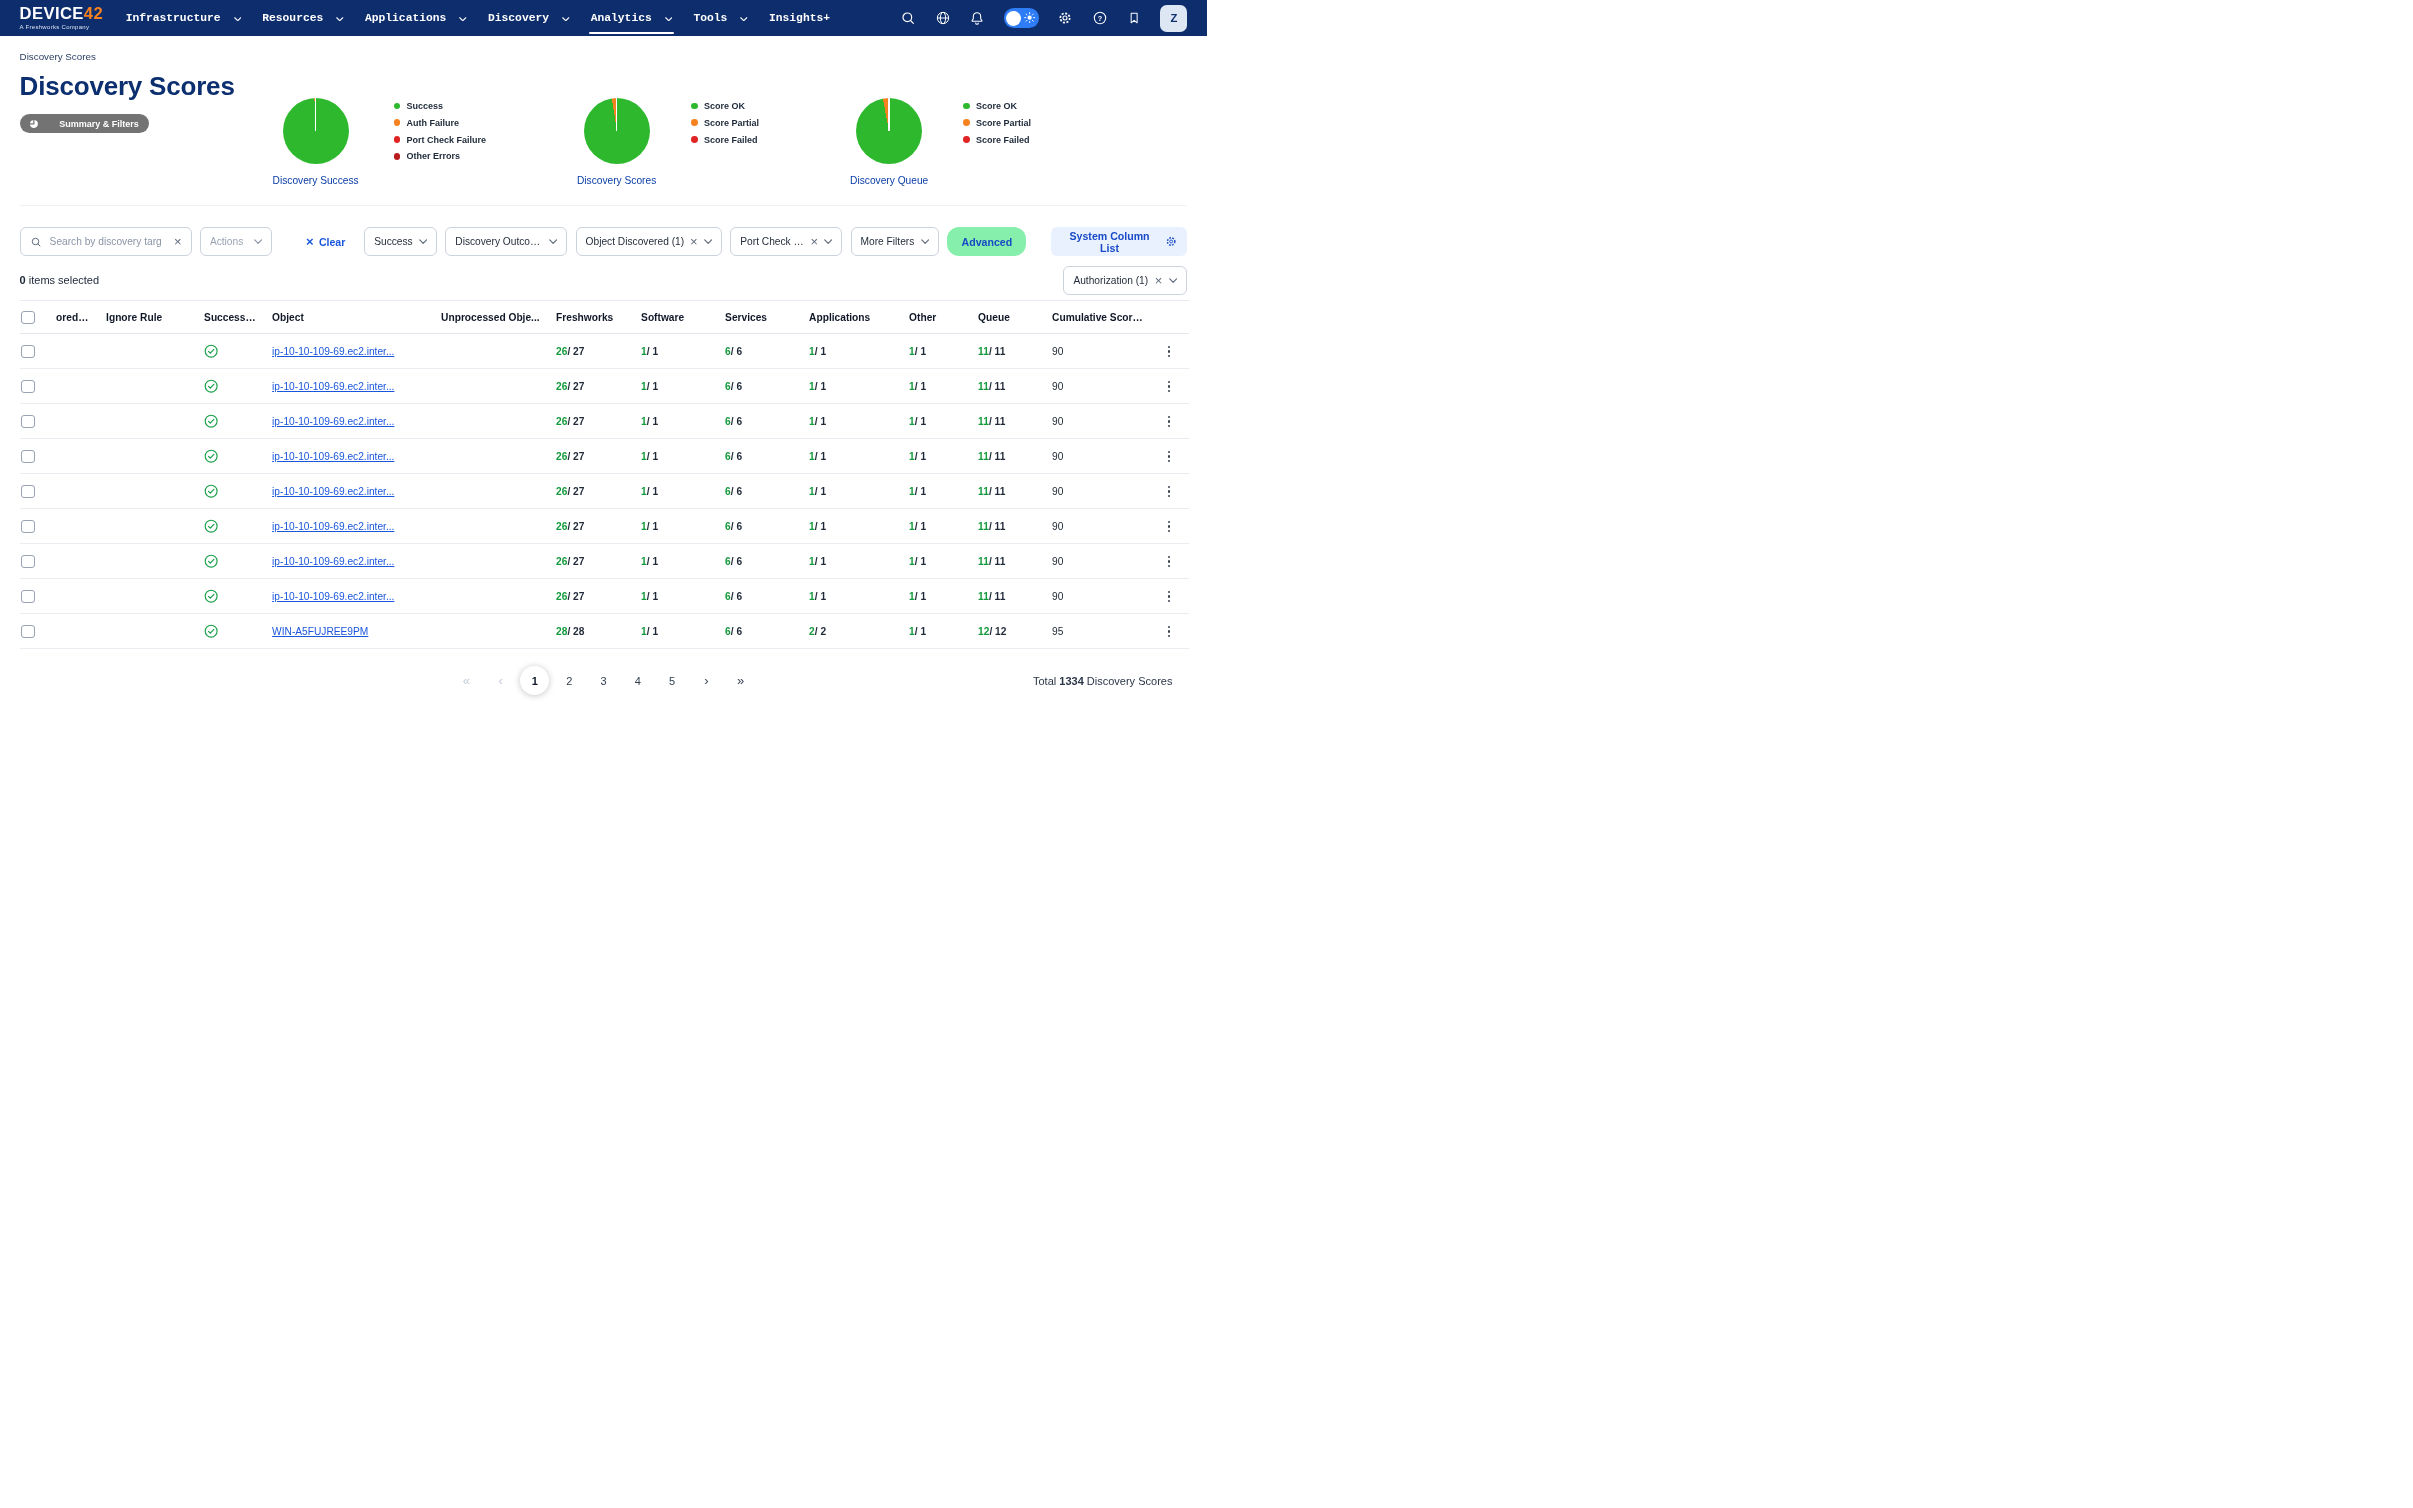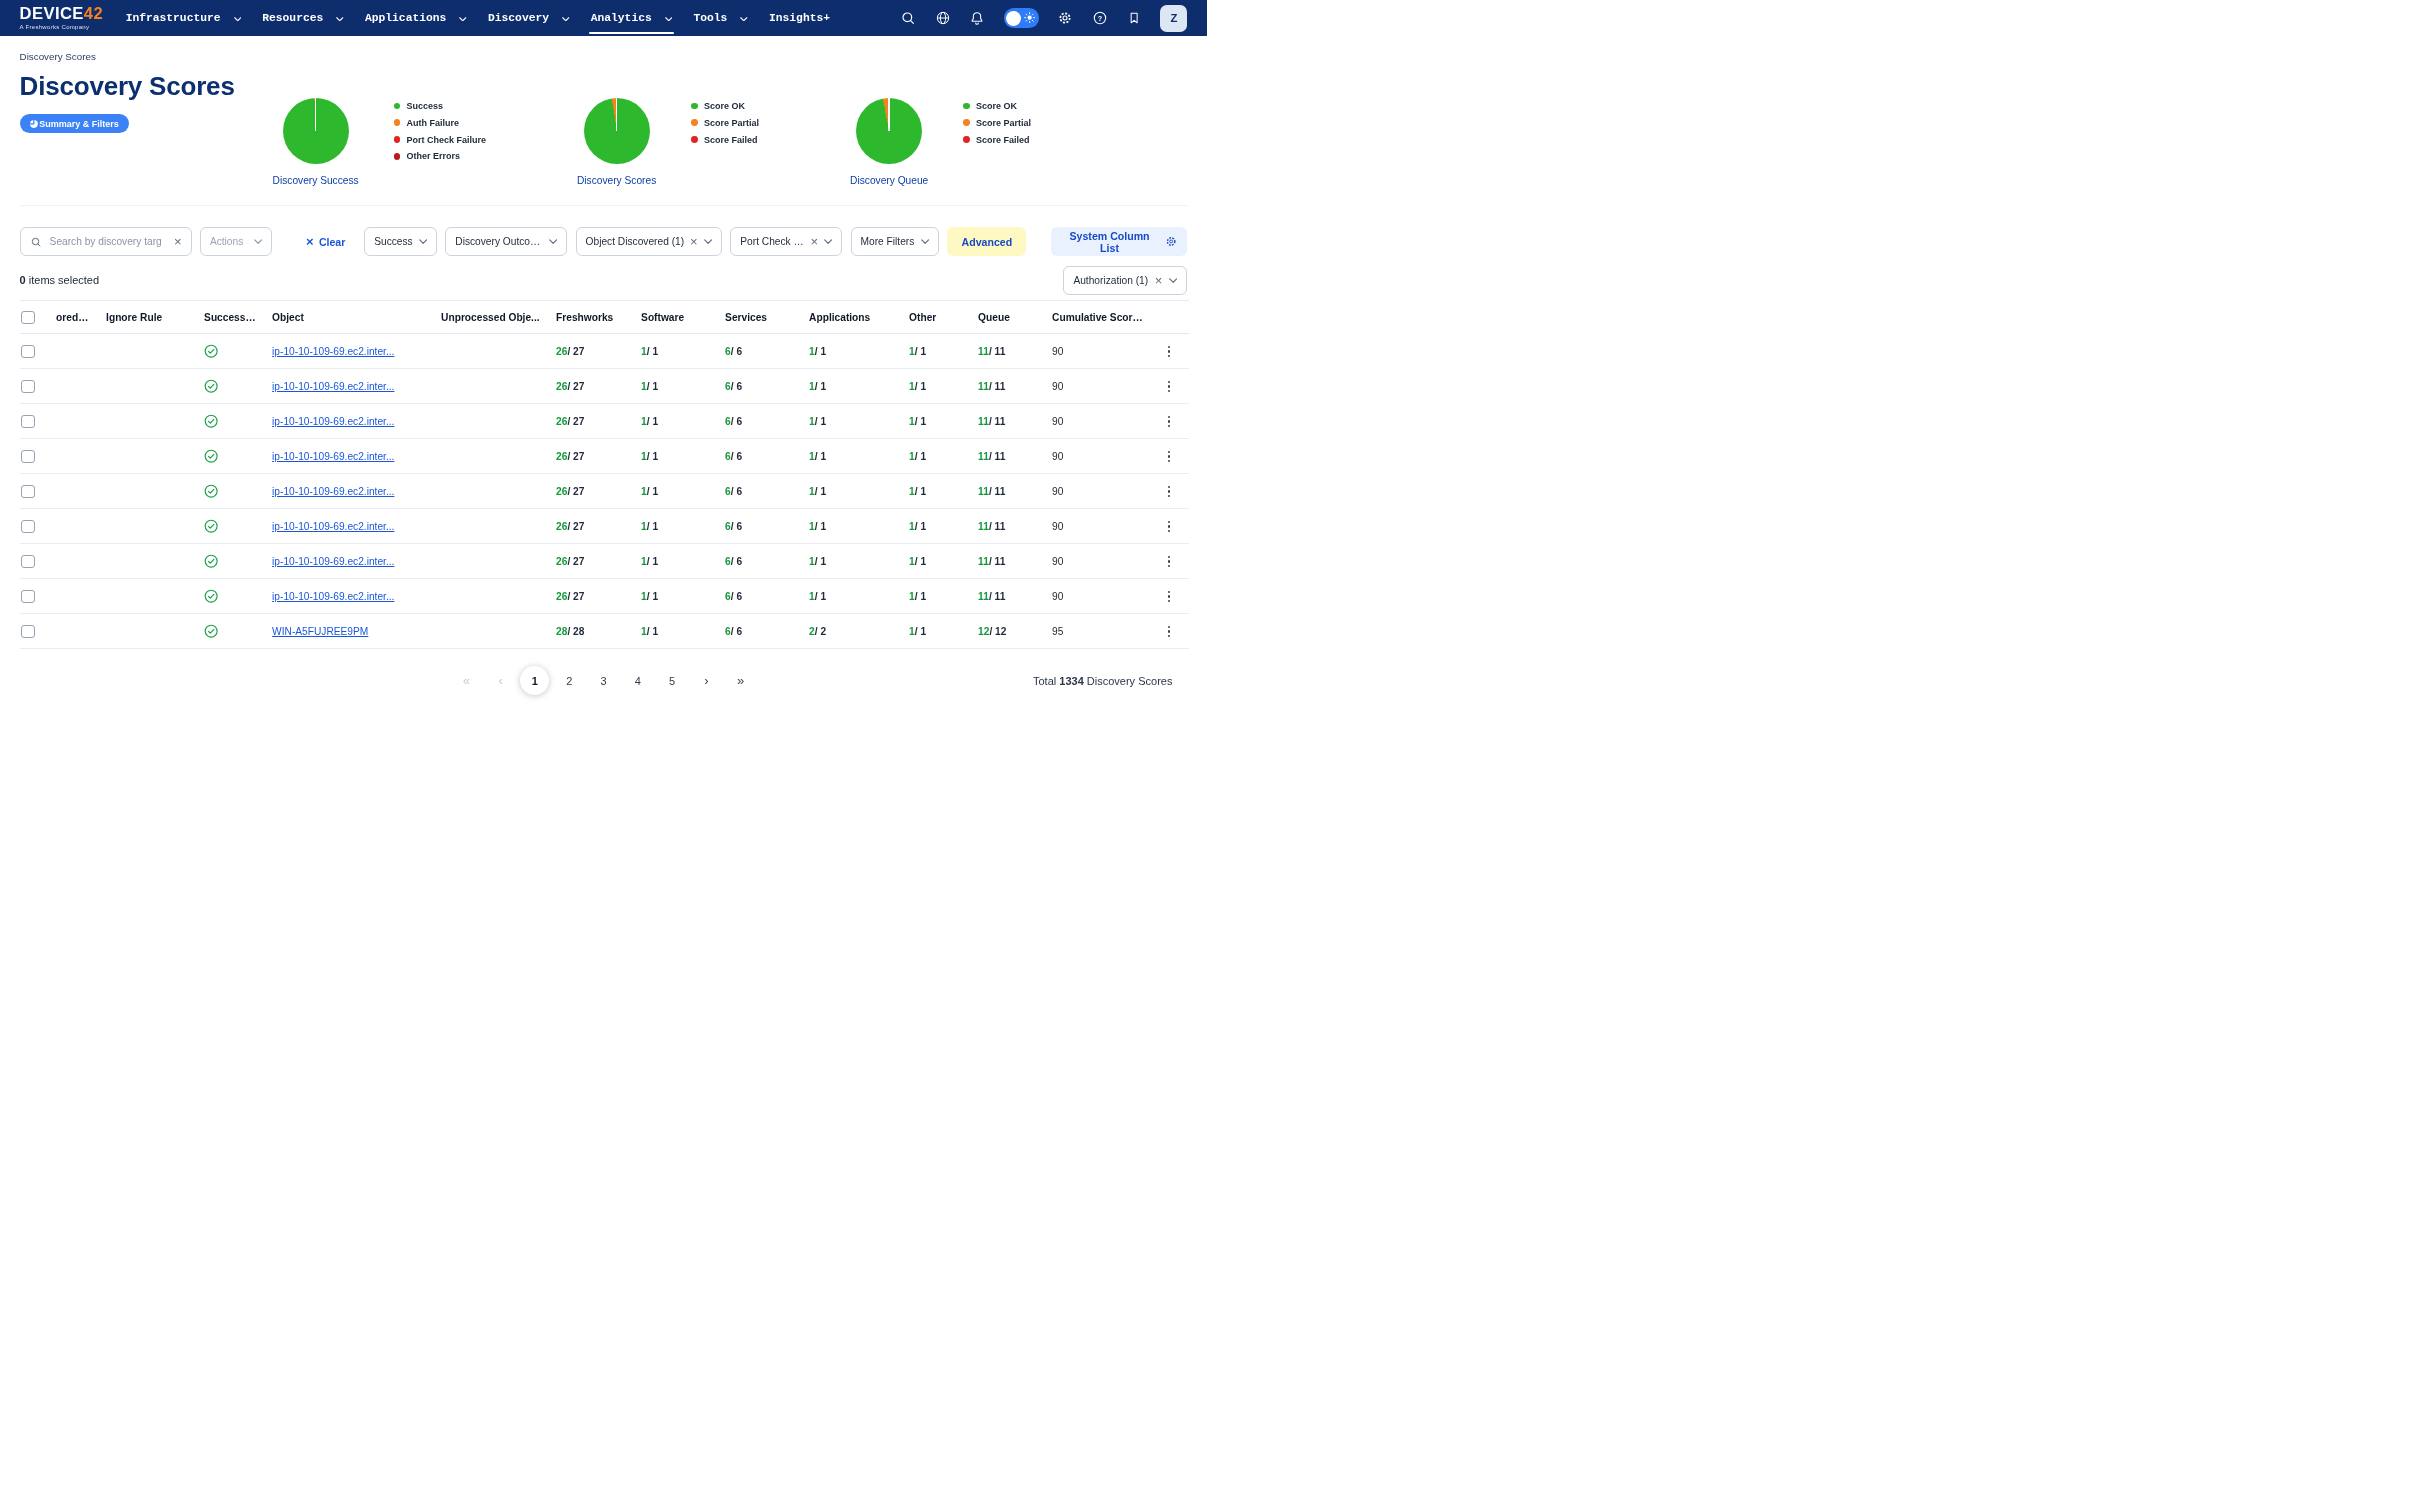--- a/index.html
+++ b/index.html
@@ -30,21 +30,21 @@
   .avatar { width:27px; height:27px; border-radius:6.8px; background:#dde6f3; color:#0d2d6c;
     font-weight:800; font-size:11.3px; display:flex; align-items:center; justify-content:center; cursor:pointer; }
 
   
   .main { padding:0 19.6px; }
   .breadcrumb { margin-top:15px; font-size:9.8px; color:#2d4164; font-weight:500; }
 
   .hero { display:flex; }
   .hero-left { width:253px; flex-shrink:0; }
   .page-title { margin:9px 0 0; font-size:26px; font-weight:800; color:#0c2f70; letter-spacing:-0.2px; }
-  .summary-pill { margin-top:12px; display:inline-flex; align-items:center; gap:0; background:#3b82f6;
+  .summary-pill { margin-top:12px; display:inline-flex; align-items:center; gap:20px; background:#737373;
     color:#fff; border:none; border-radius:11.3px; padding:4.5px 9.8px; font-size:9px; font-weight:700;
     cursor:pointer; font-family:inherit;justify-content:flex-end; }
 
   .charts-row { flex:1; display:flex; gap:91px; padding-top:36px; }
   .chart-block { display:flex; gap:35px; }
   .pie-col { display:flex; flex-direction:column; align-items:center; }
   .pie { width:66px; height:66px; border-radius:50%; position:relative; }
   .pie-sep { position:absolute; left:calc(50% - 0.8px); top:0; width:1.5px; height:33px; background:#fff; }
   .chart-title { margin-top:10.6px; font-size:10.2px; font-weight:400; color:#0a3da6; white-space:nowrap; }
   .legend { display:flex; flex-direction:column; gap:6.8px; padding-top:3px; }
@@ -66,22 +66,22 @@
   .dd { justify-content:space-between; }
   .actions-dd { color:#9aa4b5; width:75px; }
   .w-success { width:75px; }
   .w-outcome { width:122px; }
   .w-object { width:148px; }
   .w-port { width:112px; }
   .w-more { width:92px; }
   .clear-btn { display:flex; align-items:center; gap:5.3px; color:#1a56db; font-size:10.6px; font-weight:600;
     cursor:pointer; margin:0 4.5px 0 19.6px; background:none; border:none; font-family:inherit; }
   .clear-btn .x-blue { color:#1a56db; font-size:13px; font-weight:600; line-height:1; }
-  .advanced-btn { margin-left:auto; height:29px; padding:0 14.3px; background:#fef9c3; color:#1849c6;
-    font-size:10.6px; font-weight:700; border:none; border-radius:6px; cursor:pointer; font-family:inherit; }
+  .advanced-btn { margin-left:auto; height:29px; padding:0 14.3px; background:#86efac; color:#1849c6;
+    font-size:10.6px; font-weight:700; border:none; border-radius:12px; cursor:pointer; font-family:inherit; }
   .syscol-btn { height:29px; padding:0 10.6px; background:#eaf1fe; color:#1849c6; font-size:10.6px; font-weight:700;
     border:none; border-radius:6px; cursor:pointer; display:flex; align-items:center; gap:6.8px; font-family:inherit;margin-left:16px; }
 
   .selection-row { margin-top:9.8px; display:flex; align-items:center; justify-content:space-between; }
   .selection-text { font-size:11px; color:#1b2537; }
   .selection-text .count { font-weight:800; }
   .auth-chip { min-width:124px; }
 
   
   .table-wrap { margin-top:5px; }

